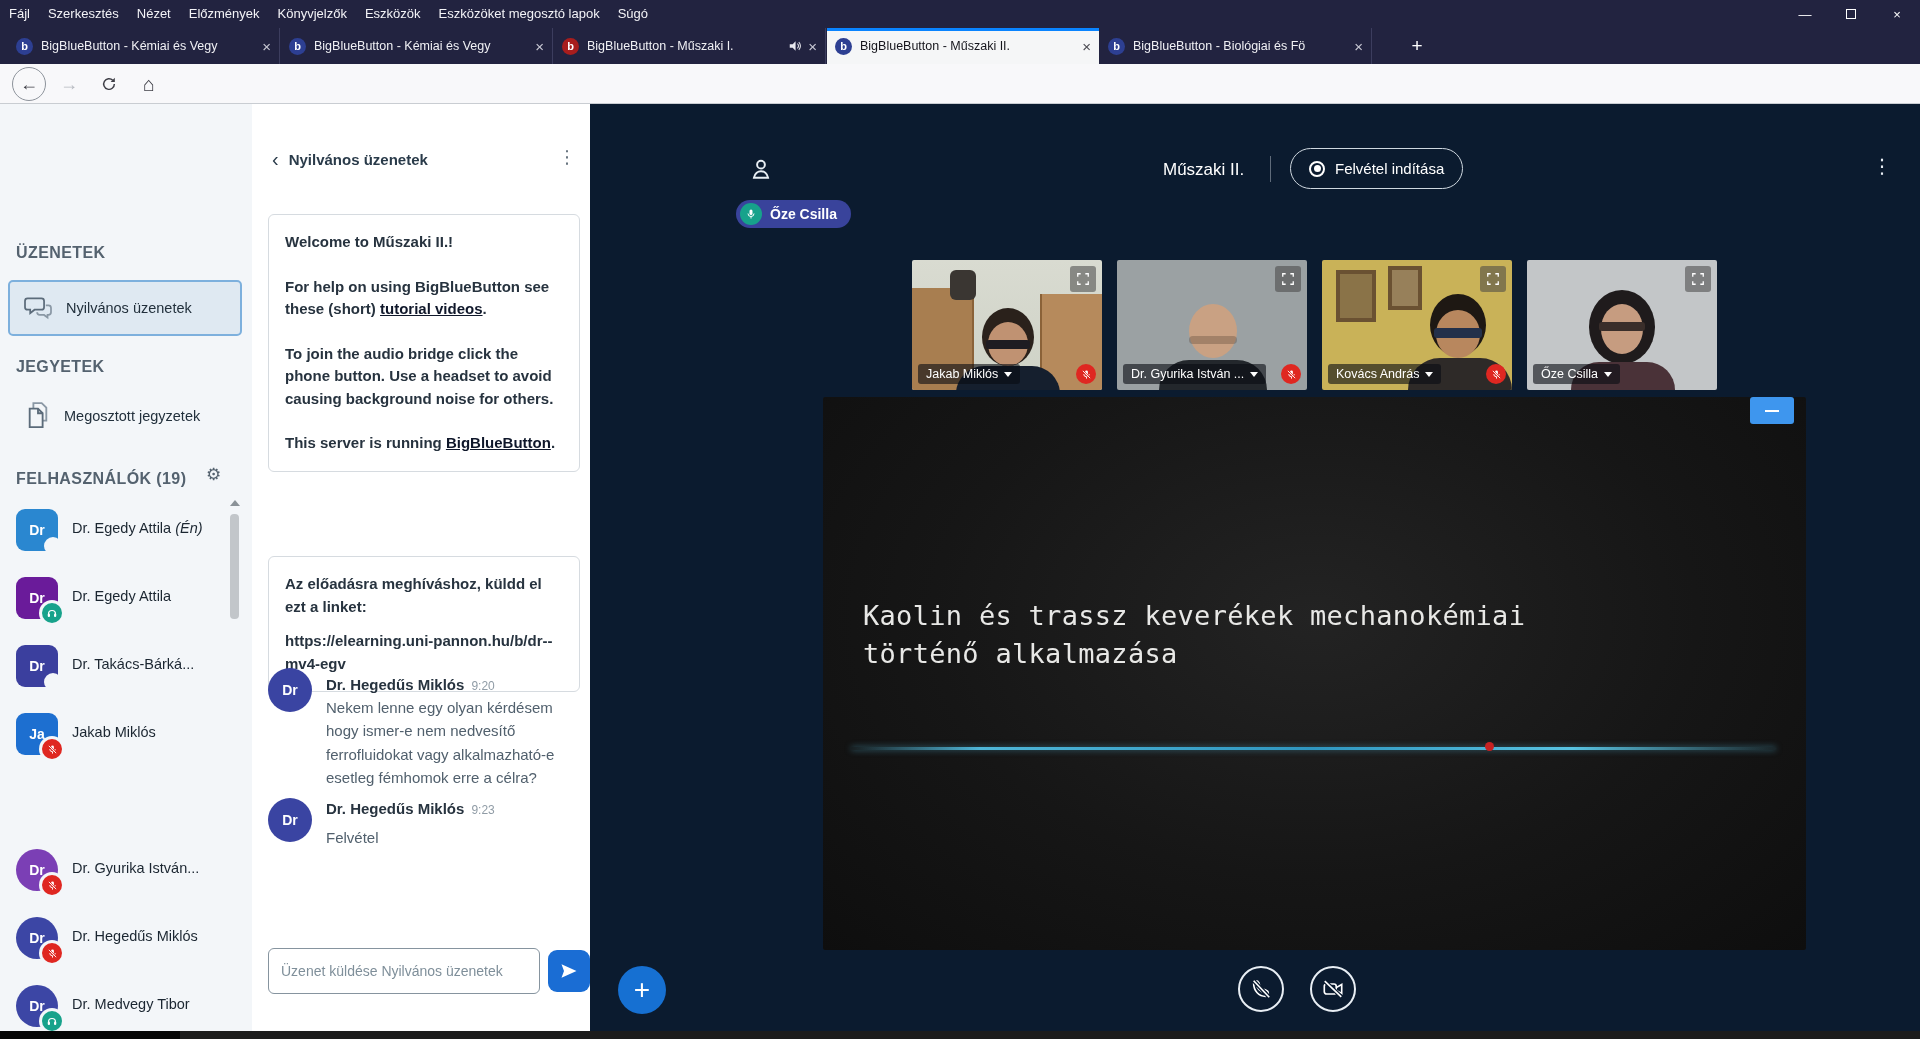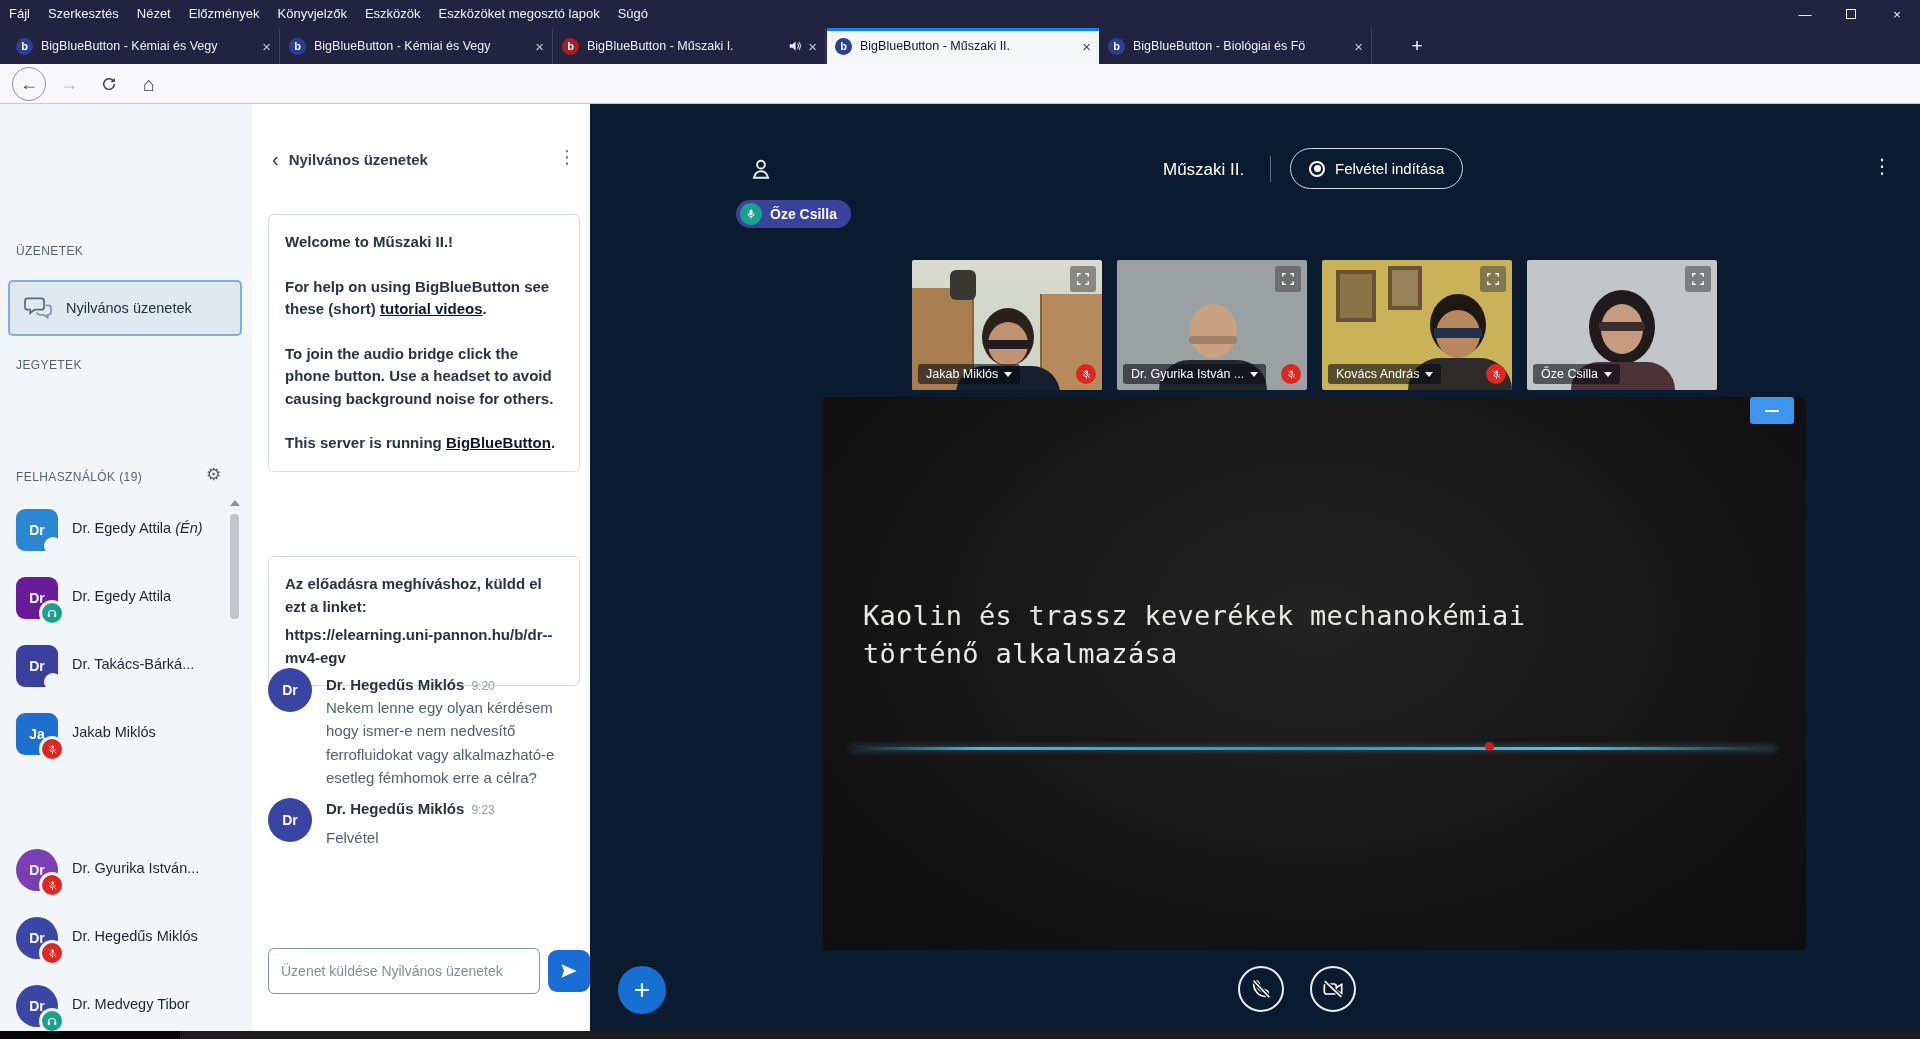--- a/index.html
+++ b/index.html
@@ -40,21 +40,21 @@
             border:1px solid #cfd1da; border-radius:4px; display:flex; align-items:center; }
   #urltext { font-size:14px; color:#5c6670; white-space:nowrap; overflow:hidden; }
   #urltext b { color:#1b232e; font-weight:bold; }
   .urlsep { width:1px; height:18px; background:#d7dade; margin:0 8px; }
   #zoompill { position:absolute; left:1384px; top:74px; width:48px; height:20px; border:1px solid #b7bbc2;
               border-radius:10px; font-size:11.5px; color:#55585e; display:flex; align-items:center; justify-content:center; background:#f4f5f7; }
   .tbicon { position:absolute; top:72px; width:26px; height:24px; display:flex; align-items:center; justify-content:center; font-size:16px; color:#4a4a52; }
 
   
   #sidebar { position:absolute; left:0; top:104px; width:252px; height:927px; background:#f3f6f9; overflow:hidden; }
-  .sechdr { position:absolute; left:16px; font-size:12px; font-weight:normal; letter-spacing:.4px; color:#54626f; }
+  .sechdr { position:absolute; left:16px; font-size:16px; font-weight:bold; letter-spacing:.4px; color:#54626f; }
   #pubchat { position:absolute; left:8px; top:176px; width:234px; height:56px; background:#dfe9f2;
              border:2px solid #7db0dd; border-radius:5px; display:flex; align-items:center; }
   #pubchat .lbl, #notesrow .lbl { font-size:14.5px; color:#22303c; margin-left:14px; }
   #notesrow { position:absolute; left:8px; top:288px; width:234px; height:48px; display:flex; align-items:center; }
   #gearbtn { position:absolute; left:206px; top:360px; font-size:17px; color:#54626f; }
   .urow { position:absolute; left:16px; width:220px; height:48px; }
   .avatar { position:absolute; left:0; top:0; width:42px; height:42px; color:#fff; font-size:14px; font-weight:bold;
             display:flex; align-items:center; justify-content:center; }
   .avatar.round { border-radius:50%; }
   .avatar.square { border-radius:9px; }
@@ -265,20 +265,30 @@
     <span style="margin-left:14px">
       <svg width="28" height="26" viewBox="0 0 32 30">
           <path d="M4 4h16a3 3 0 0 1 3 3v7a3 3 0 0 1-3 3H12l-5 4v-4H4a3 3 0 0 1-3-3V7a3 3 0 0 1 3-3z" fill="none" stroke="#5b6b7a" stroke-width="2"></path>
           <path d="M25 12h3a3 3 0 0 1 3 3v5a3 3 0 0 1-3 3h-1v3l-4-3h-5a3 3 0 0 1-3-3" fill="none" stroke="#8a98a5" stroke-width="2"></path>
         </svg>
     </span>
     <span class="lbl">Nyilvános üzenetek</span>
   </div>
 
   <div class="sechdr" style="top:254px">JEGYETEK</div>
+  <div id="notesrow">
+    <span style="margin-left:18px">
+      <svg width="24" height="30" viewBox="0 0 26 32">
+          <path d="M8 2h9l5 5v14H8z" fill="none" stroke="#8a98a5" stroke-width="2"></path>
+          <path d="M4 8h9l5 5v15H4z" fill="#f3f6f9" stroke="#5b6b7a" stroke-width="2"></path>
+          <path d="M13 8v5h5" fill="none" stroke="#5b6b7a" stroke-width="2"></path>
+        </svg>
+    </span>
+    <span class="lbl">Megosztott jegyzetek</span>
+  </div>
 
   <div class="sechdr" style="top:366px">FELHASZNÁLÓK (19)</div>
   <div id="gearbtn">⚙</div>
 
   <div class="tri up"></div>
   <div id="uscroll-thumb"></div>
 
   <div class="urow" style="top:405px">
     <span class="avatar square u0">Dr</span>
     <span class="notch"></span>
@@ -362,21 +372,21 @@
 
   <div class="card" style="top:110px">
     <p><span>Welcome to </span><b>Műszaki II.</b><span>!</span></p>
     <p><span>For help on using BigBlueButton see these (short) </span><a>tutorial videos</a><span>.</span></p>
     <p>To join the audio bridge click the phone button. Use a headset to avoid causing background noise for others.</p>
     <p><span>This server is running </span><a>BigBlueButton</a><span>.</span></p>
   </div>
 
   <div class="card" style="top:452px">
     <p>Az előadásra meghíváshoz, küldd el ezt a linket:</p>
-    <p style="margin-top:6px">https://elearning.uni-pannon.hu/b/dr--mv4-egv</p>
+    <p style="margin-top:12px">https://elearning.uni-pannon.hu/b/dr--mv4-egv</p>
   </div>
 
   <div class="msg-avatar" style="top:564px">Dr</div>
   <div class="msg-name" style="top:572px"><span>Dr. Hegedűs Miklós</span><span class="msg-time">9:20</span></div>
   <div class="msg-body" style="top:592px">Nekem lenne egy olyan kérdésem hogy ismer-e nem nedvesítő ferrofluidokat vagy alkalmazható-e esetleg fémhomok erre a célra?</div>
 
   <div class="msg-avatar" style="top:694px">Dr</div>
   <div class="msg-name" style="top:696px"><span>Dr. Hegedűs Miklós</span><span class="msg-time">9:23</span></div>
   <div class="msg-body" style="top:722px">Felvétel</div>
 

